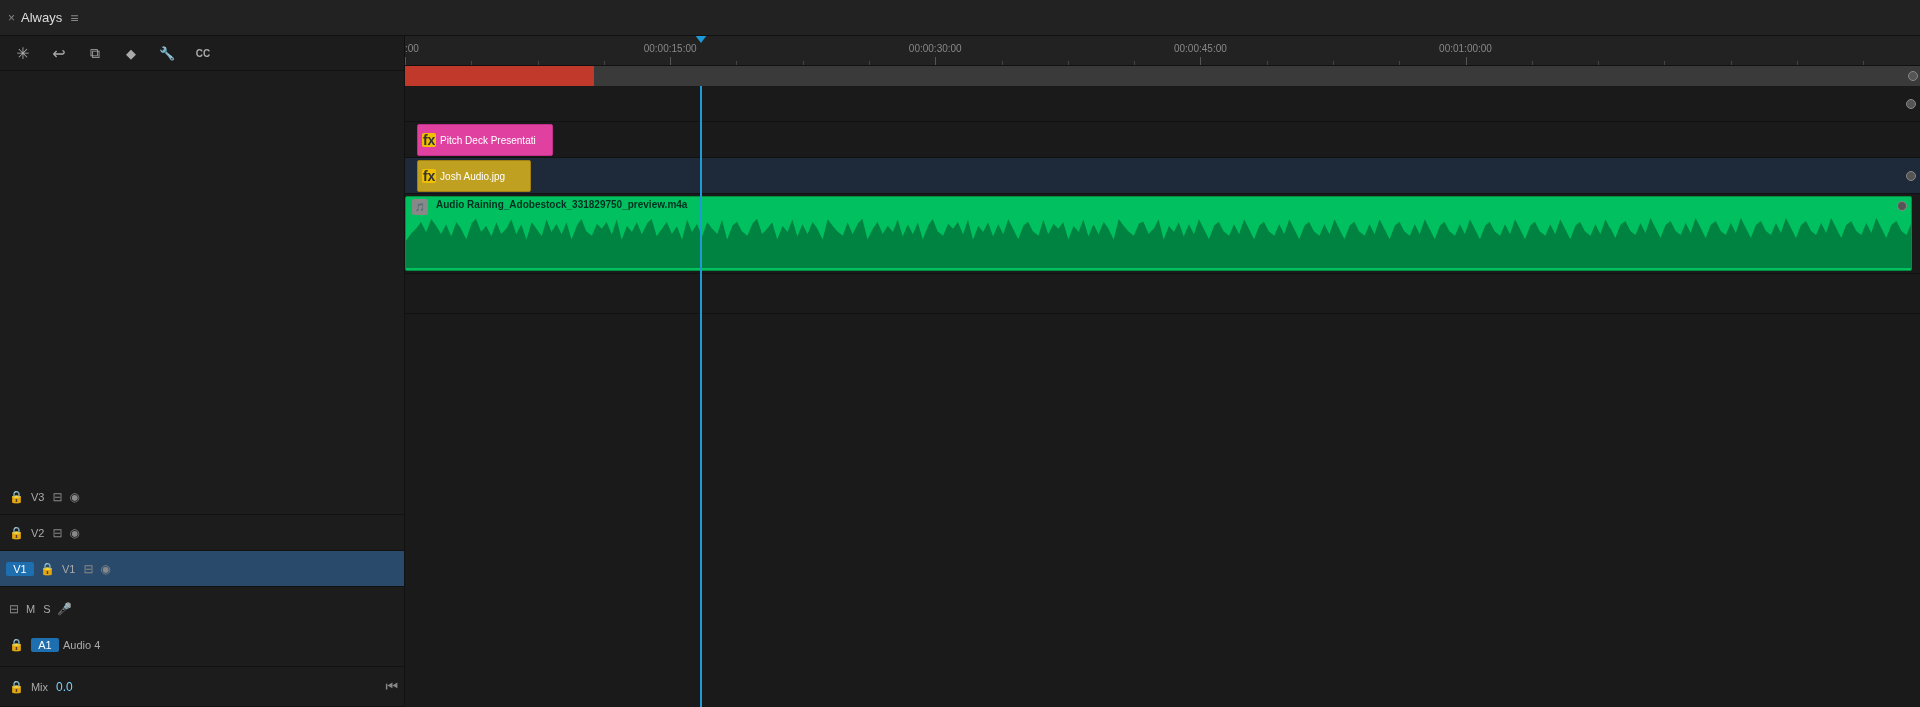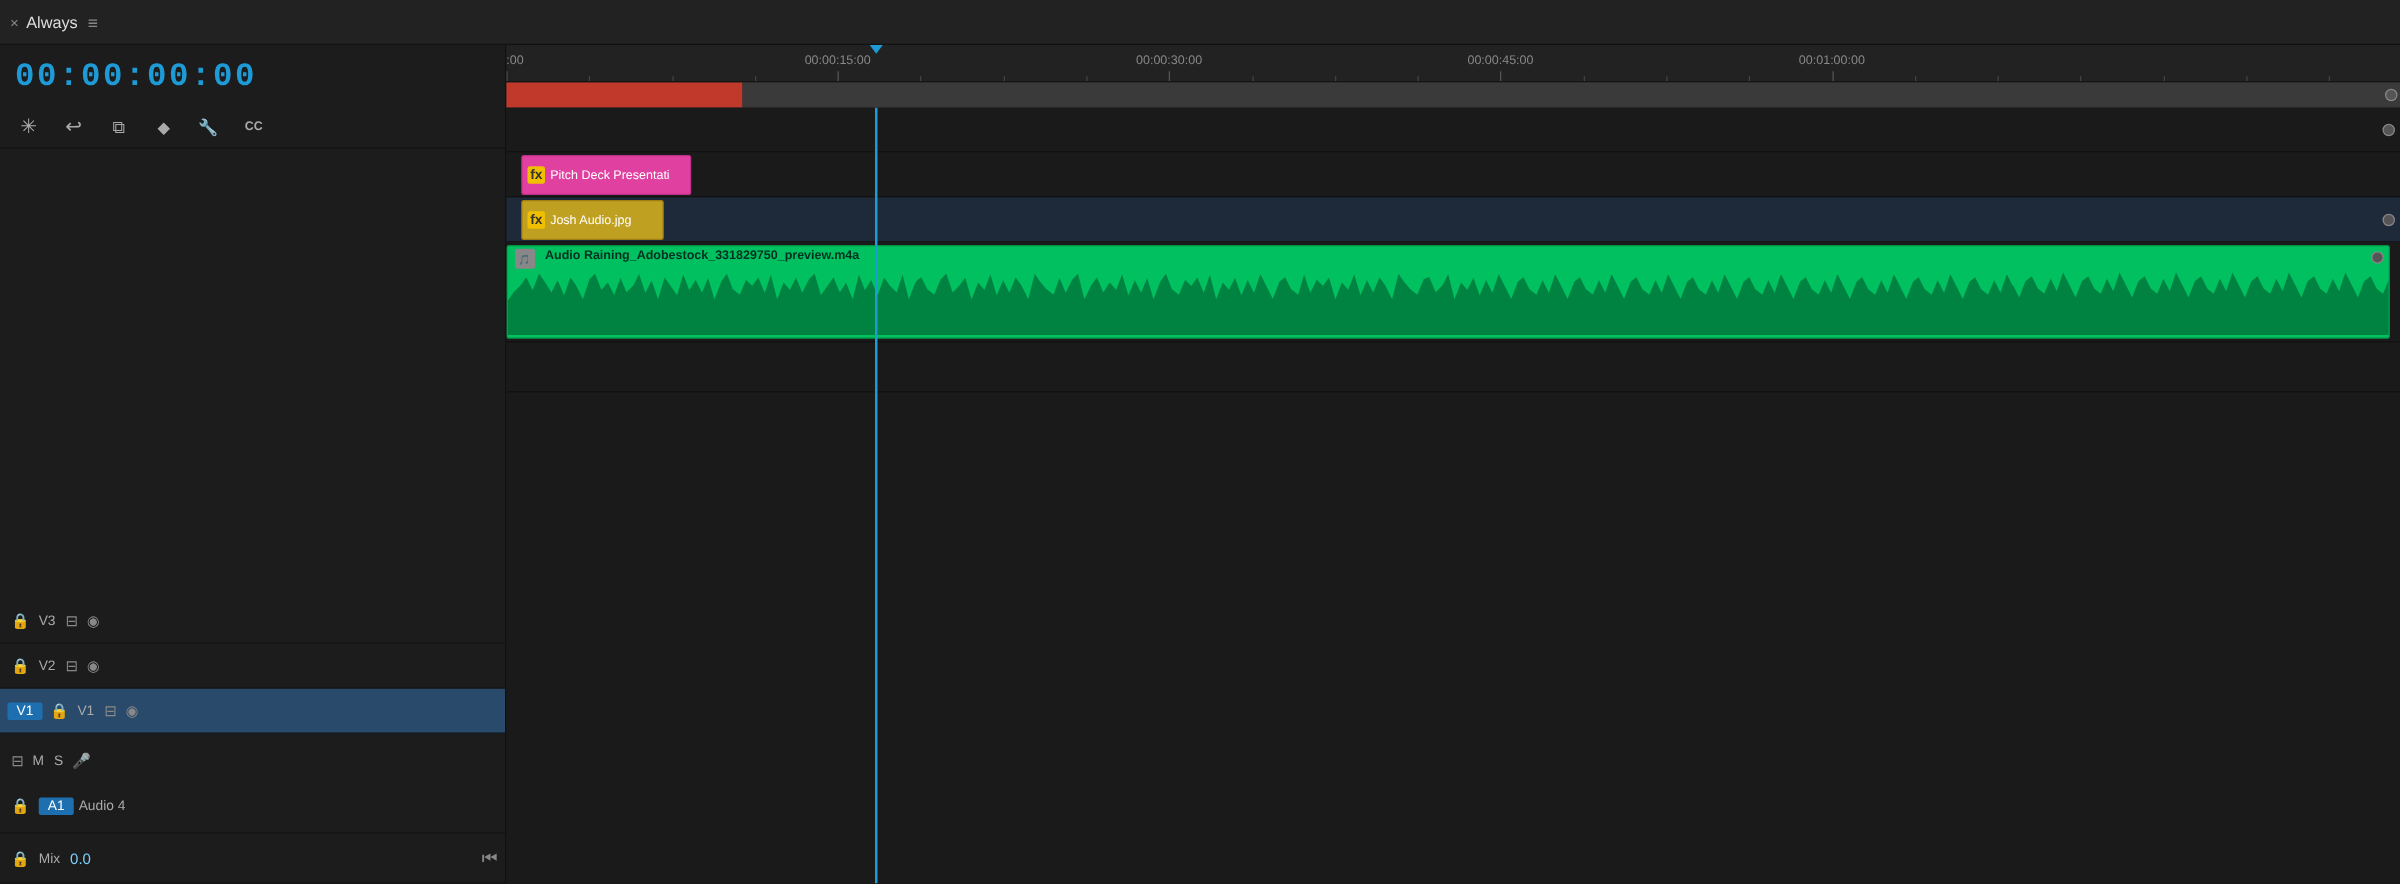--- a/index.html
+++ b/index.html
@@ -297,21 +297,21 @@
     .clip-icon {
       width: 14px;
       height: 14px;
       background: #f0c000;
       border-radius: 2px;
       margin-right: 4px;
       flex-shrink: 0;
       display: flex;
       align-items: center;
       justify-content: center;
-      font-size: 11px;
+      font-size: 14px;
       color: #333;
       font-weight: bold;
     }
 
     .clip-text {
       font-size: 10px;
       color: #fff;
       white-space: nowrap;
       overflow: hidden;
       text-overflow: ellipsis;
@@ -433,21 +433,20 @@
   <div class="tab-bar">
     <span class="tab-close">×</span>
     <span class="tab-title">Always</span>
     <span class="tab-menu">≡</span>
   </div>
 
   <div class="content-area">
 
     <div class="left-panel">
 
-      <div class="timecode">00:00:00:00</div>
 
       <div class="toolbar">
         <span class="toolbar-icon">✳</span>
         <span class="toolbar-icon">↩</span>
         <span class="toolbar-icon" style="font-size:14px;">⧉</span>
         <span class="toolbar-icon" style="font-size:13px;">◆</span>
         <span class="toolbar-icon" style="font-size:13px;">🔧</span>
         <span class="toolbar-icon" style="font-size:10px; font-weight:bold;">CC</span>
       </div>
 

